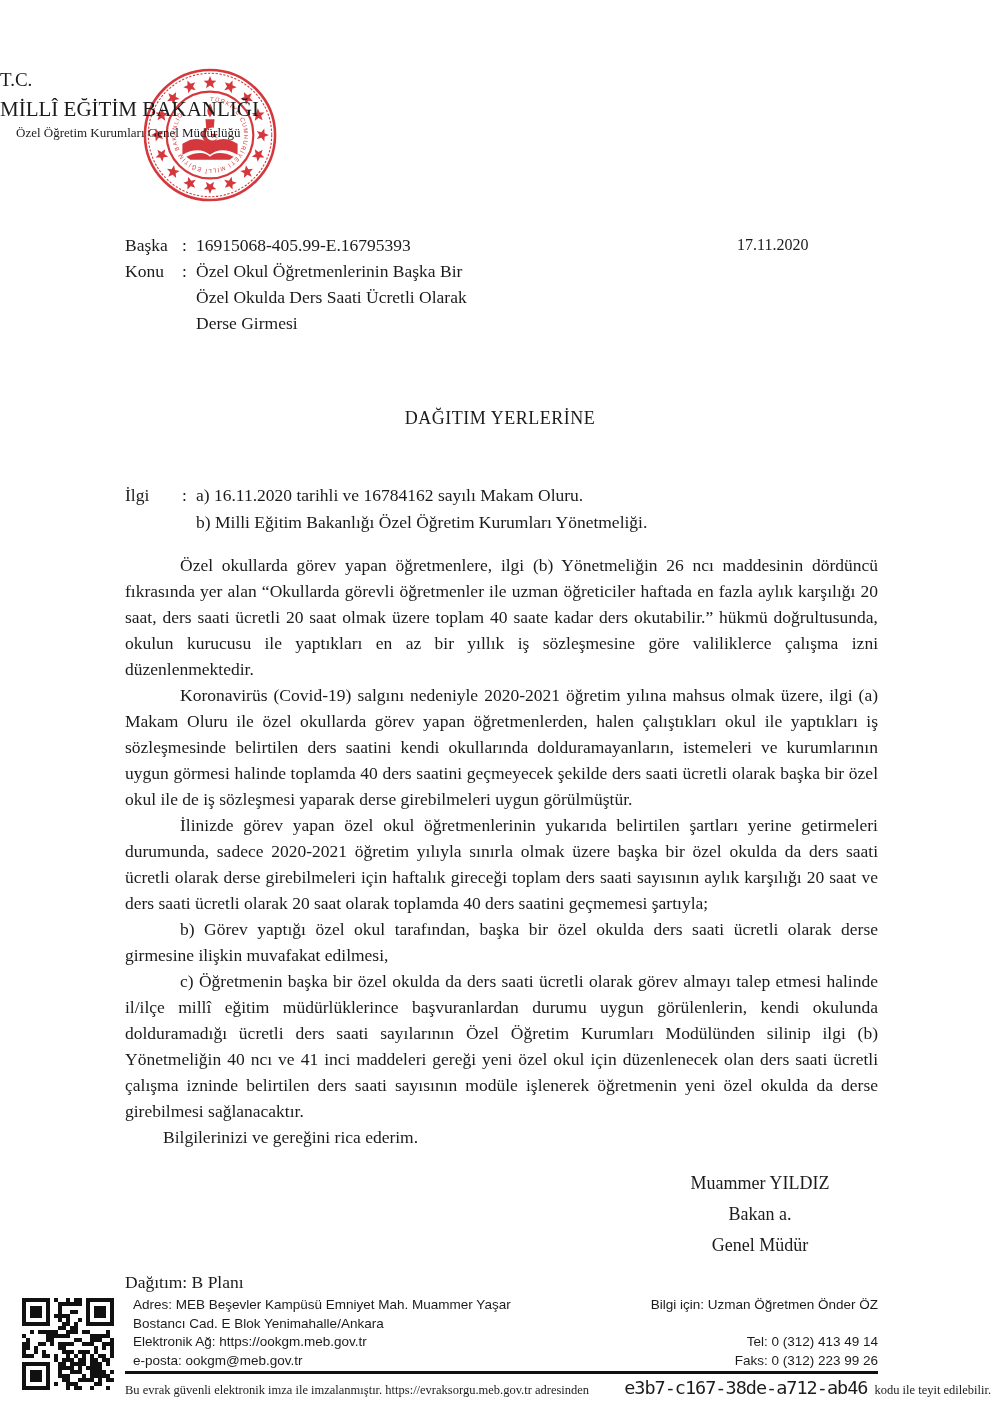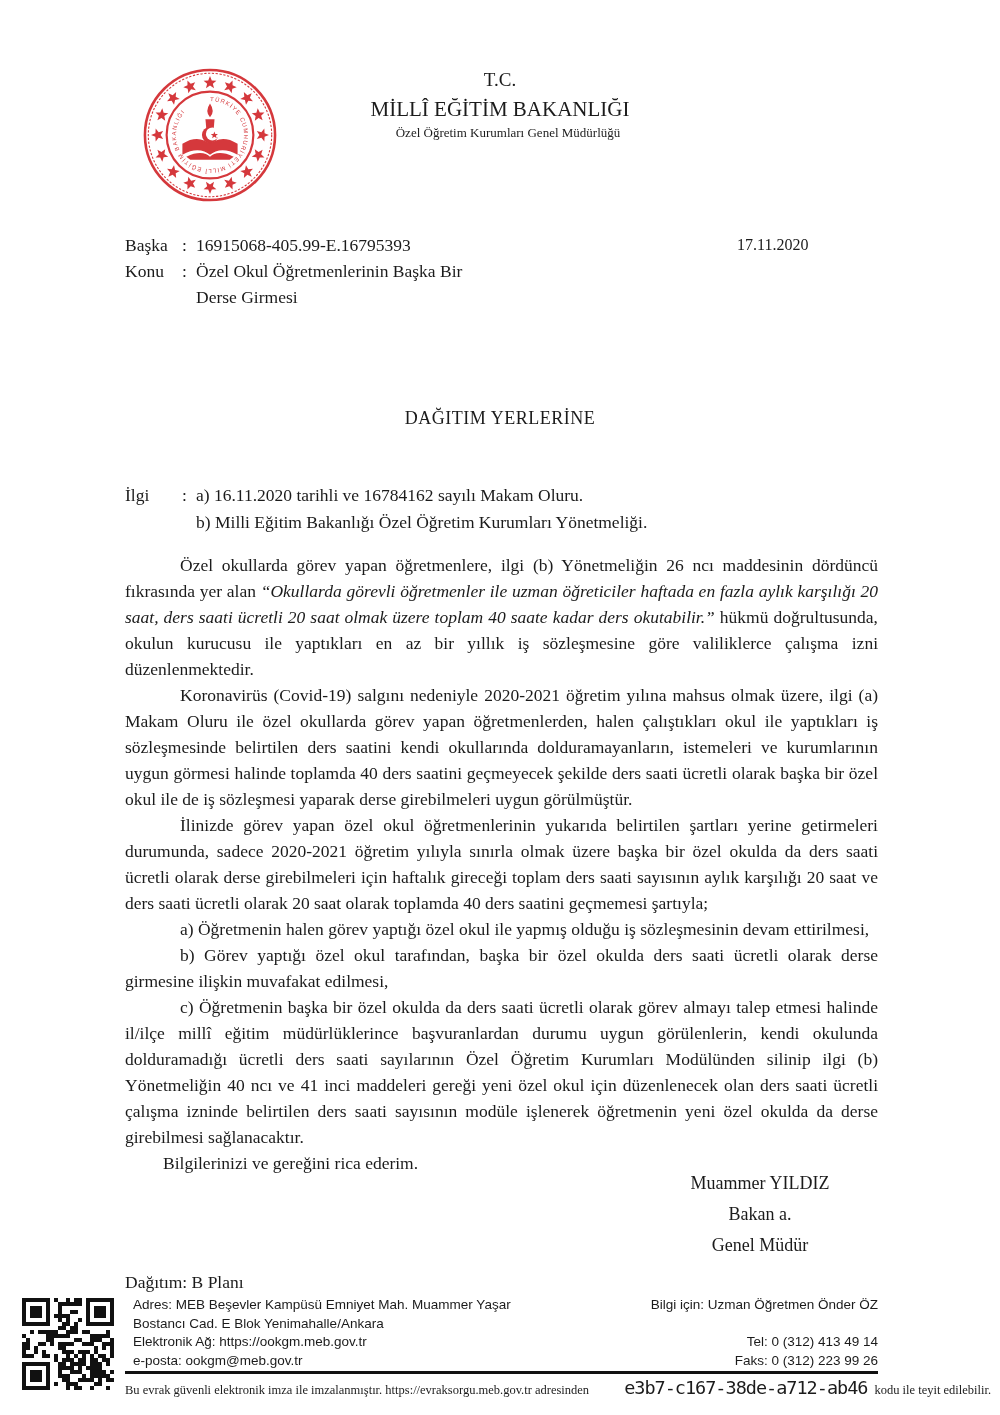--- a/index.html
+++ b/index.html
@@ -9,21 +9,21 @@
     margin:0 auto;
     background:#ffffff;
     font-family:"Liberation Serif", serif;
     color:#1b1b1b;
     overflow:hidden;
   }
   
   .seal{position:absolute;left:141px;top:66px;width:138px;height:138px;}
   .head-block{
     position:absolute;left:0;top:66px;width:1000px;
-    text-align:center;line-height:1.45;
+    text-align:left;line-height:1.45;
   }
   .head-tc{font-size:19px;}
   .head-ministry{font-size:21px;}
   .head-directorate{font-size:13px;padding-left:16px;}
   
   .meta{position:absolute;left:125px;top:232px;width:753px;font-size:17.5px;line-height:26px;}
   .meta-row{display:flex;}
   .meta-label{width:57px;flex:0 0 57px;}
   .meta-colon{width:14px;flex:0 0 14px;}
   .meta-value{white-space:pre;}
@@ -37,21 +37,21 @@
   .ilgi{position:absolute;left:125px;top:482px;width:753px;font-size:17.5px;line-height:26.5px;display:flex;}
   .ilgi-label{width:57px;flex:0 0 57px;}
   .ilgi-colon{width:14px;flex:0 0 14px;}
   
   .doc-body{
     position:absolute;left:125px;top:552px;width:753px;
     font-size:17.5px;line-height:26px;
     text-align:justify;
   }
   .doc-body p{margin:0;text-indent:55px;}
-  .doc-body .quote{font-style:italic;}
+  .doc-body .quote{}
   .doc-body .closing{text-indent:38px;text-align:left;}
   
   .signature{
     position:absolute;left:640px;top:1168px;width:240px;
     text-align:center;font-size:18px;line-height:31px;
   }
   
   .dagitim-plan{position:absolute;left:125px;top:1272px;font-size:17.5px;}
   .qr{position:absolute;left:22px;top:1298px;width:92px;height:92px;}
   .addr{position:absolute;left:133px;top:1296px;width:420px;font-size:13.5px;line-height:18.5px;font-family:"Liberation Sans",sans-serif;}
@@ -127,41 +127,45 @@
       <span class="meta-value">16915068-405.99-E.16795393</span>
     </div>
     <div class="meta-row">
       <span class="meta-label">Konu</span>
       <span class="meta-colon">:</span>
       <span class="meta-value">Özel Okul Öğretmenlerinin Başka Bir</span>
     </div>
     <div class="meta-row">
       <span class="meta-label"></span>
         <span class="meta-colon"></span>
+      <span class="meta-value">Özel Okulda Ders Saati Ücretli Olarak</span>
+    </div>
+    <div class="meta-row">
+      <span class="meta-label"></span>
+        <span class="meta-colon"></span>
       <span class="meta-value">Derse Girmesi</span>
     </div>
   </div>
   <div class="meta-date">17.11.2020</div>
 
   <div class="dagitim-title">DAĞITIM YERLERİNE</div>
 
   <div class="ilgi">
     <span class="ilgi-label">İlgi</span>
     <span class="ilgi-colon">:</span>
     <span>
       <div>a) 16.11.2020 tarihli ve 16784162 sayılı Makam Oluru.</div>
       <div>b) Milli Eğitim Bakanlığı Özel Öğretim Kurumları Yönetmeliği.</div>
     </span>
   </div>
 
   <div class="doc-body">
     <p><span>Özel okullarda görev yapan öğretmenlere, ilgi (b) Yönetmeliğin 26 ncı maddesinin dördüncü fıkrasında yer alan </span><span class="quote">“Okullarda görevli öğretmenler ile uzman öğreticiler haftada en fazla aylık karşılığı 20 saat, ders saati ücretli 20 saat olmak üzere toplam 40 saate kadar ders okutabilir.”</span><span> hükmü doğrultusunda, okulun kurucusu ile yaptıkları en az bir yıllık iş sözleşmesine göre valiliklerce çalışma izni düzenlenmektedir.</span></p>
     <p>Koronavirüs (Covid-19) salgını nedeniyle 2020-2021 öğretim yılına mahsus olmak üzere, ilgi (a) Makam Oluru ile özel okullarda görev yapan öğretmenlerden, halen çalıştıkları okul ile yaptıkları iş sözleşmesinde belirtilen ders saatini kendi okullarında dolduramayanların, istemeleri ve kurumlarının uygun görmesi halinde toplamda 40 ders saatini geçmeyecek şekilde ders saati ücretli olarak başka bir özel okul ile de iş sözleşmesi yaparak derse girebilmeleri uygun görülmüştür.</p>
     <p>İlinizde görev yapan özel okul öğretmenlerinin yukarıda belirtilen şartları yerine getirmeleri durumunda, sadece 2020-2021 öğretim yılıyla sınırla olmak üzere başka bir özel okulda da ders saati ücretli olarak derse girebilmeleri için  haftalık gireceği toplam ders saati sayısının aylık karşılığı 20 saat ve ders saati ücretli olarak 20 saat olarak toplamda 40 ders saatini geçmemesi şartıyla;</p>
-    <p>a) Öğretmenin halen görev yaptığı özel okul ile yapmış olduğu iş sözleşmesinin devam ettirilmesi,</p>
     <p>b) Görev yaptığı özel okul tarafından, başka bir özel okulda ders saati ücretli olarak derse girmesine ilişkin muvafakat edilmesi,</p>
     <p>c) Öğretmenin başka bir özel okulda da ders saati ücretli olarak görev almayı talep etmesi halinde il/ilçe millî eğitim müdürlüklerince başvuranlardan durumu uygun görülenlerin, kendi okulunda dolduramadığı ücretli ders saati sayılarının Özel Öğretim Kurumları Modülünden silinip ilgi (b) Yönetmeliğin 40 ncı ve 41 inci maddeleri gereği yeni özel okul için düzenlenecek olan ders saati ücretli çalışma izninde belirtilen ders saati sayısının modüle işlenerek öğretmenin yeni özel okulda da derse girebilmesi sağlanacaktır.</p>
     <p class="closing">Bilgilerinizi ve gereğini rica ederim.</p>
   </div>
 
   <div class="signature">
     <div>Muammer YILDIZ</div>
     <div>Bakan a.</div>
     <div>Genel Müdür</div>
   </div>

